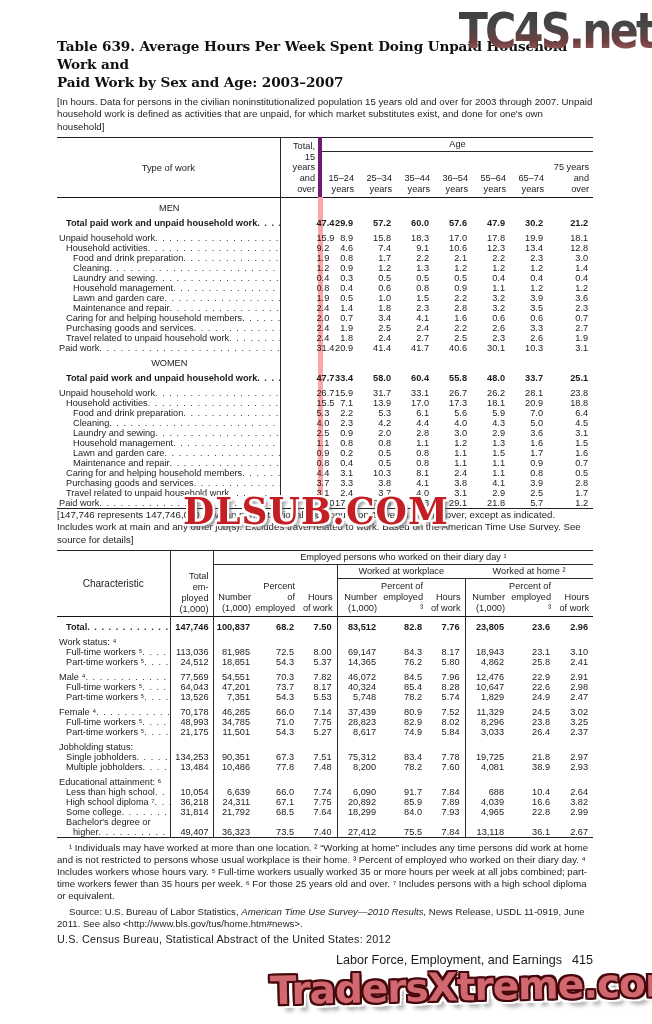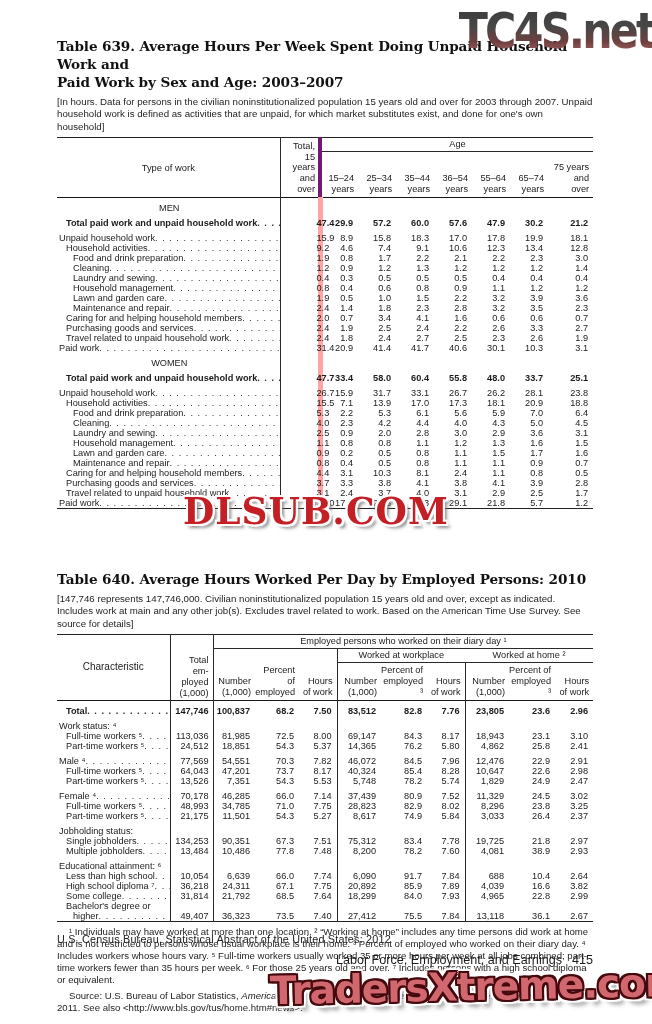--- a/index.html
+++ b/index.html
@@ -553,21 +553,20 @@
           <td class="num">21.8</td>
           <td class="num">5.7</td>
           <td class="num">1.2</td>
         </tr>
       </tbody>
   </table>
 
 
   <div class="wm-mid">DLSUB.COM</div>
 
-  <h2 style="margin-top:62px">Table 640. Average Hours Worked Per Day by Employed Persons: 2010</h2>
   <p class="note">[147,746 represents 147,746,000. Civilian noninstitutionalized population 15 years old and over, except as indicated. Includes work at main and any other job(s). Excludes travel related to work. Based on the American Time Use Survey. See source for details]</p>
 
   <table class="t640">
     <colgroup>
       <col style="width:113px">
         <col style="width:43px">
       <col style="width:42px">
         <col style="width:44px">
         <col style="width:38px">
       <col style="width:44px">

